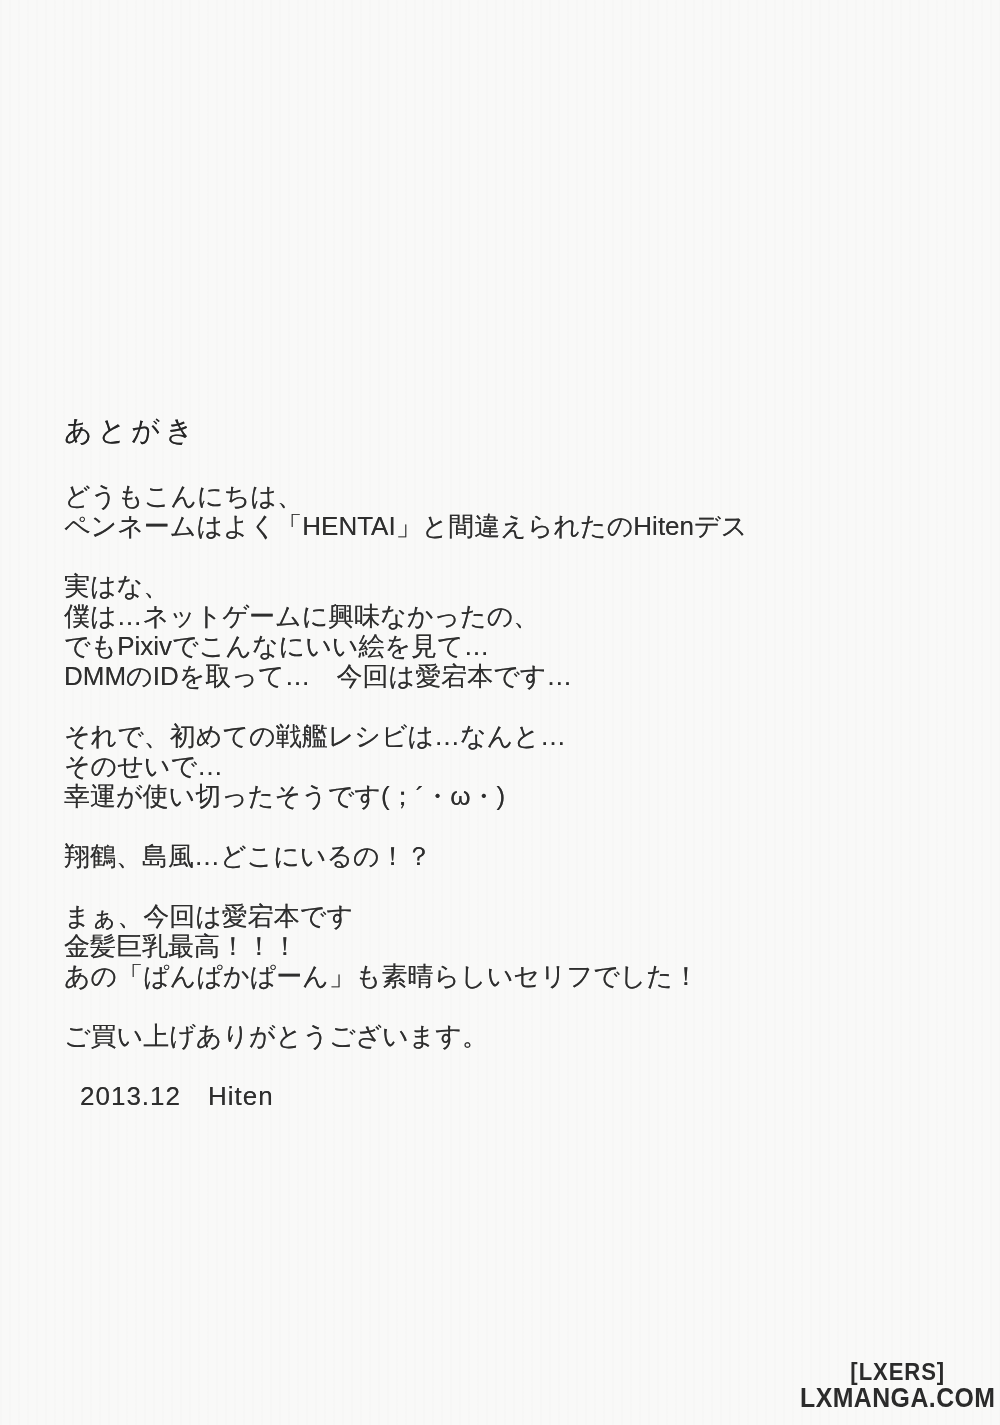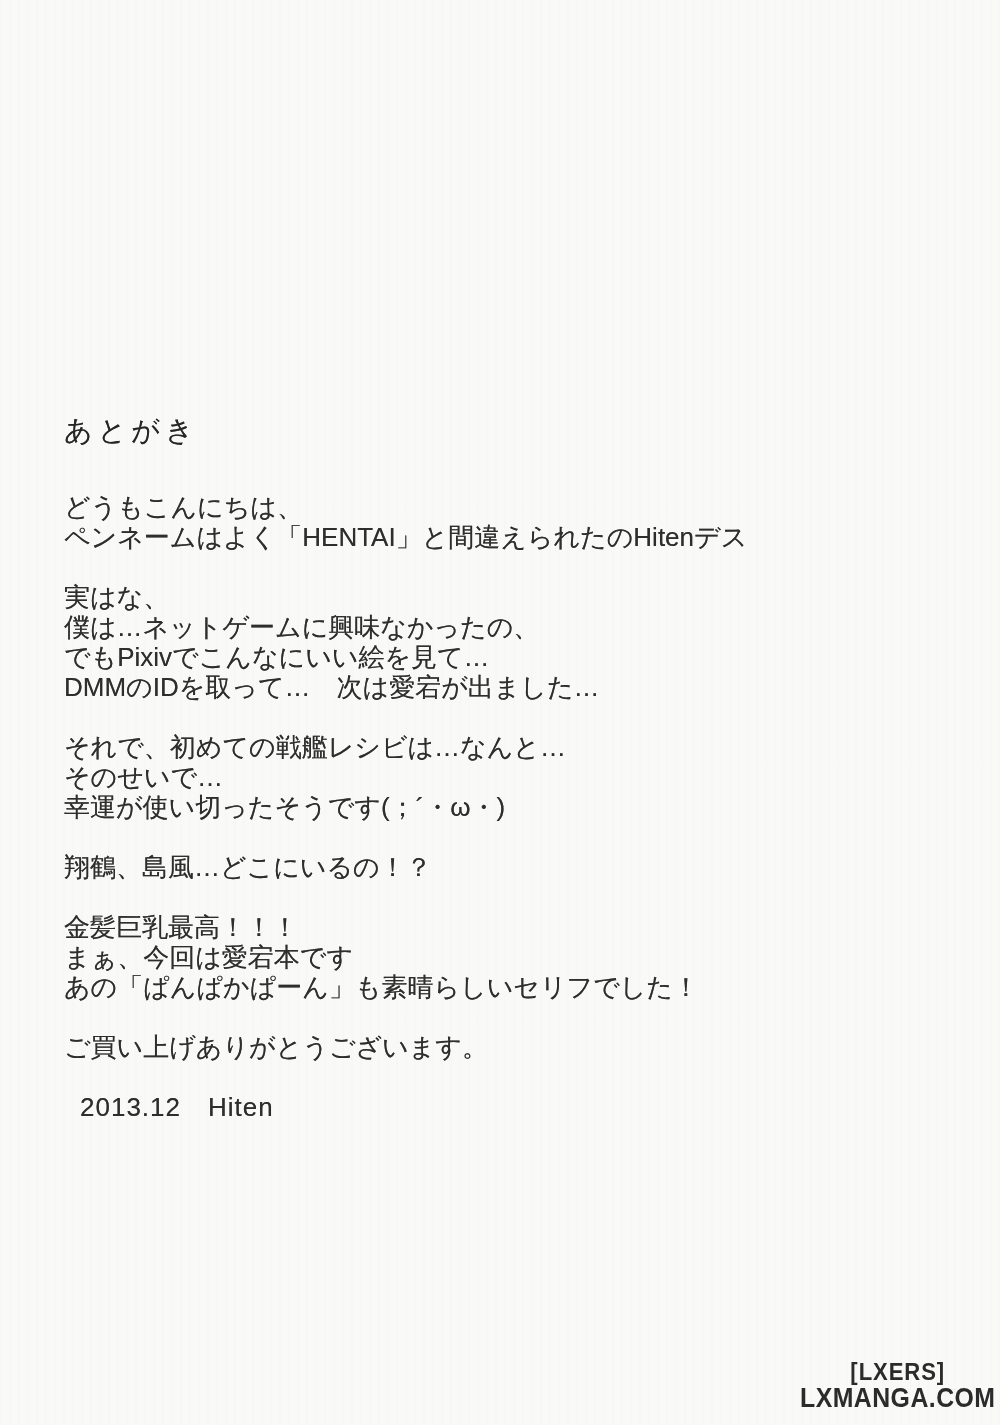--- a/index.html
+++ b/index.html
@@ -28,21 +28,21 @@
     width: 870px;
     color: #2e2e2e;
     font-size: 26px;
     line-height: 30px;
     text-shadow: 0 0 0.6px rgba(45,45,45,0.65);
   }
   .title {
     font-size: 28px;
     font-weight: normal;
     letter-spacing: 5px;
-    margin: 0 0 46px 0;
+    margin: 0 0 35px 0;
     color: #262626;
   }
   .para {
     margin: 0 0 30px 0;
   }
   .line {
     display: block;
     white-space: pre;
   }
   .signature {
@@ -81,36 +81,36 @@
 
     <p class="para">
       <span class="line">どうもこんにちは、</span>
       <span class="line">ペンネームはよく「HENTAI」と間違えられたのHitenデス</span>
     </p>
 
     <p class="para">
       <span class="line">実はな、</span>
       <span class="line">僕は…ネットゲームに興味なかったの、</span>
       <span class="line">でもPixivでこんなにいい絵を見て…</span>
-      <span class="line">DMMのIDを取って…　次は愛宕が出ました…</span>
+      <span class="line">DMMのIDを取って…　今回は愛宕本です…</span>
     </p>
 
     <p class="para">
       <span class="line">それで、初めての戦艦レシビは…なんと…</span>
       <span class="line">そのせいで…</span>
       <span class="line">幸運が使い切ったそうです(；´・ω・)</span>
     </p>
 
     <p class="para">
       <span class="line">翔鶴、島風…どこにいるの！？</span>
     </p>
 
     <p class="para">
+      <span class="line">まぁ、今回は愛宕本です</span>
       <span class="line">金髪巨乳最高！！！</span>
-      <span class="line">まぁ、今回は愛宕本です</span>
       <span class="line">あの「ぱんぱかぱーん」も素晴らしいセリフでした！</span>
     </p>
 
 
     <p class="para">
       <span class="line">ご買い上げありがとうございます。</span>
     </p>
 
     <p class="signature">2013.12　Hiten</p>
 

